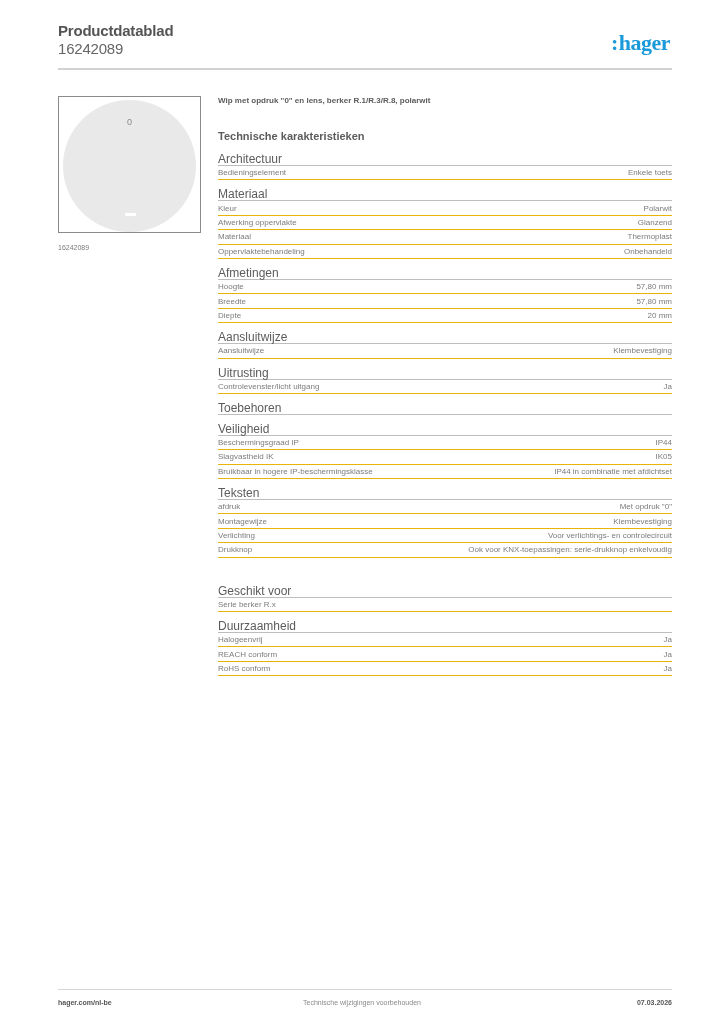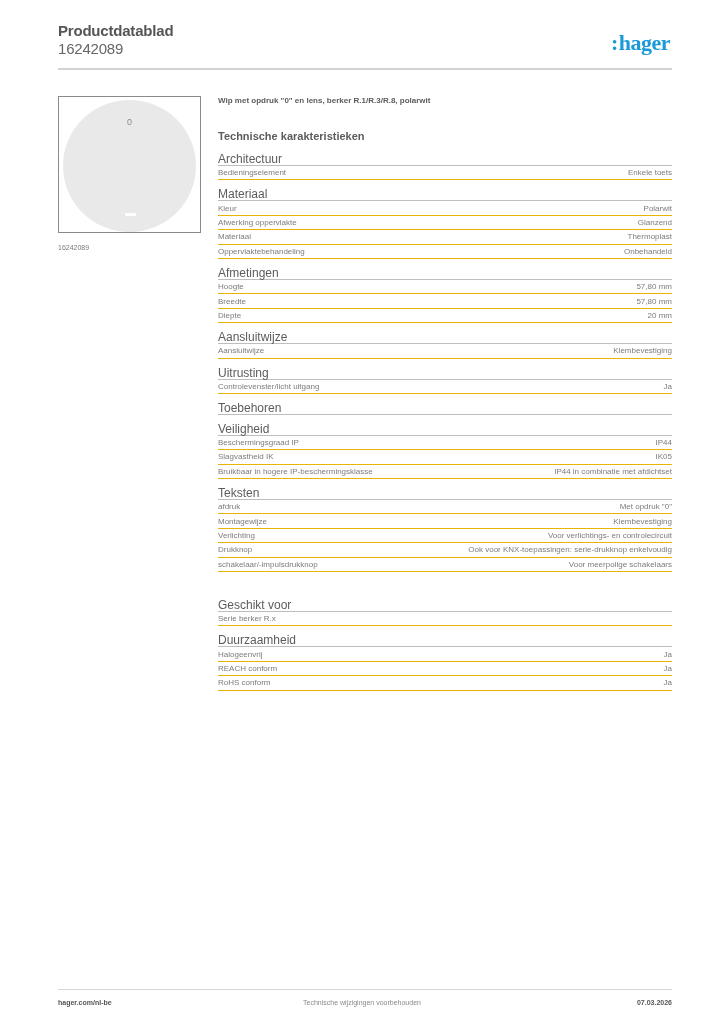--- a/index.html
+++ b/index.html
@@ -202,24 +202,20 @@
       <span class="val">Klembevestiging</span>
     </div>
     <div class="row">
       <span>Verlichting</span>
       <span class="val">Voor verlichtings- en controlecircuit</span>
     </div>
     <div class="row">
       <span>Drukknop</span>
       <span class="val">Ook voor KNX-toepassingen: serie-drukknop enkelvoudig</span>
     </div>
-    <div class="row">
-      <span>schakelaar/-impulsdrukknop</span>
-      <span class="val">Voor meerpolige schakelaars</span>
-    </div>
   </div>
 
   <div class="section gap-lg">
     <div class="section-head">Geschikt voor</div>
     <div class="row">
       <span>Serie berker R.x</span>
       <span class="val"></span>
     </div>
   </div>
 

